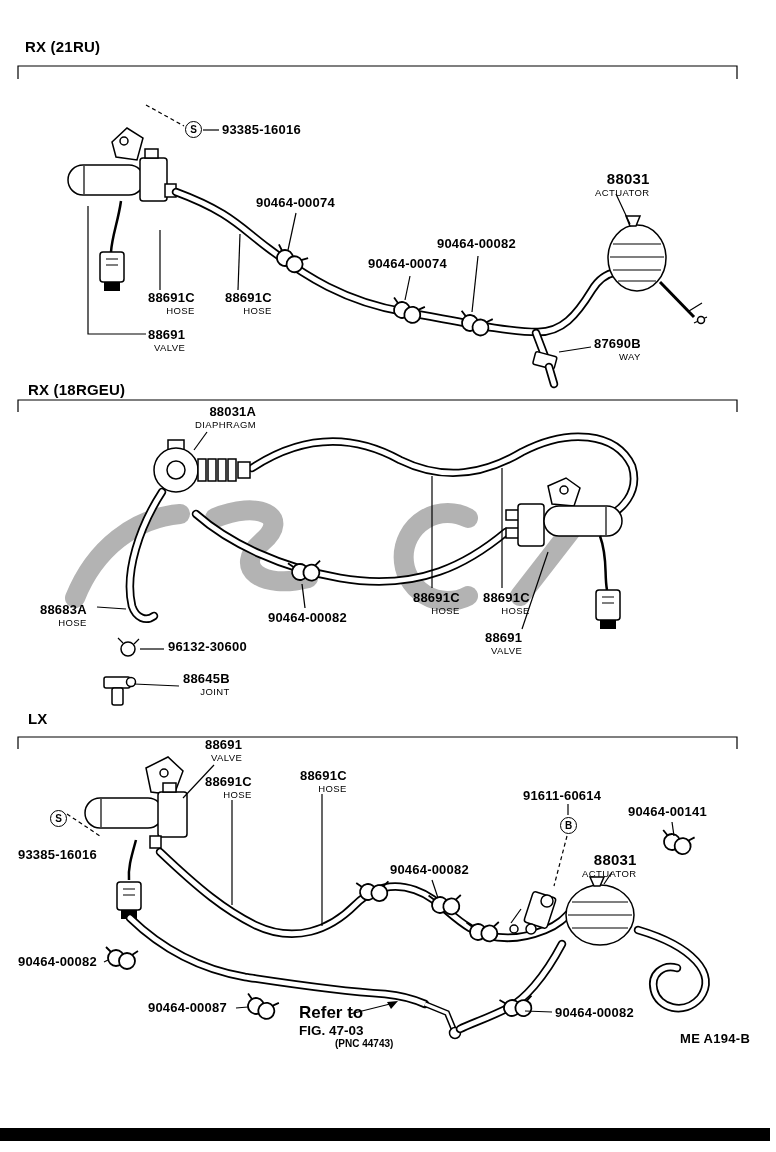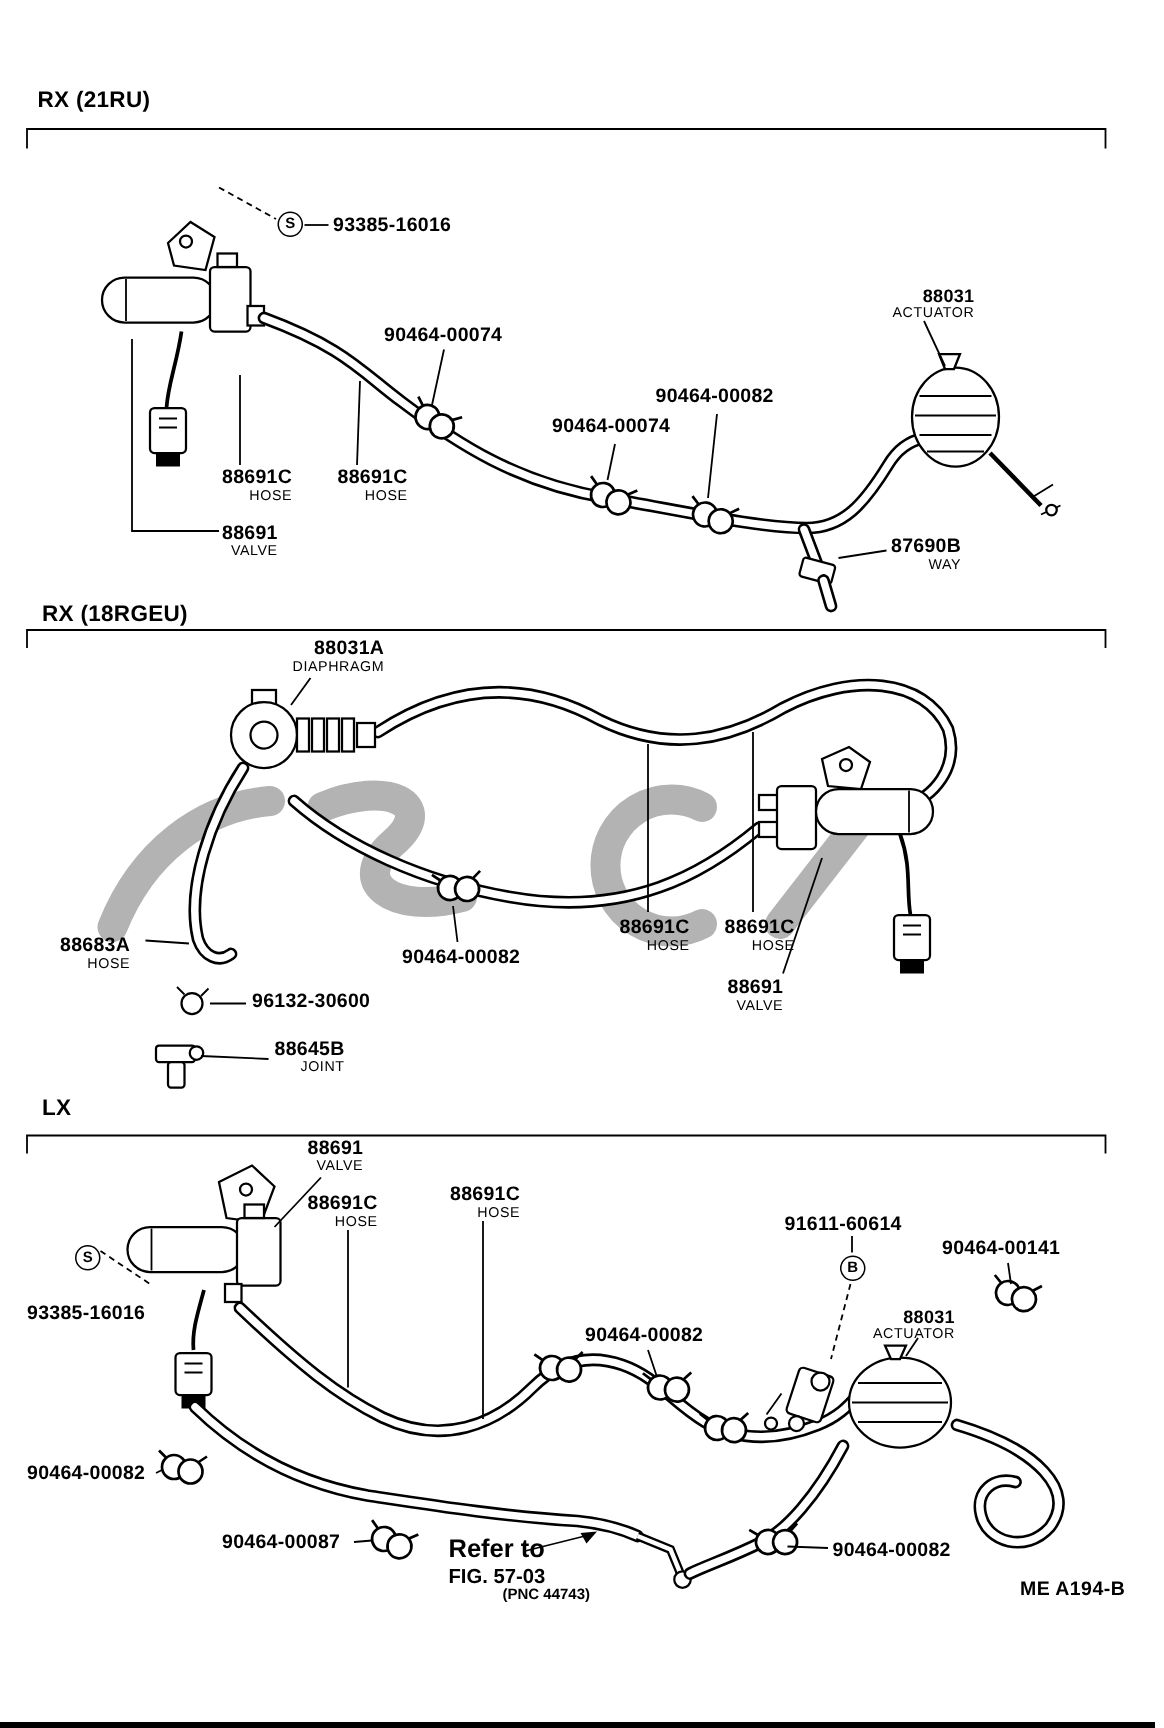--- a/index.html
+++ b/index.html
@@ -1,29 +1,29 @@
 <!DOCTYPE html>
 <html><head>
 <meta charset="utf-8">
 <style>
   * { margin:0; padding:0; box-sizing:border-box; }
   html,body { width:776px; height:1152px; background:#ffffff; }
   body { position:relative; overflow:hidden; font-family:"Liberation Sans", sans-serif; color:#000; }
-  .page { position:absolute; inset:0;margin-top:20px; }
+  .page { position:absolute; inset:0; }
   svg.art { position:absolute; left:0; top:0; }
   .ln   { stroke:#000; stroke-width:1.2; fill:none; }
   .dash { stroke-dasharray:4 3; }
   .comp { fill:#fff; stroke:#000; stroke-width:1.5; }
   .hose-o { fill:none; stroke:#000; stroke-width:8.5; stroke-linecap:round; }
   .hose-i { fill:none; stroke:#fff; stroke-width:5;   stroke-linecap:round; }
   .wire { fill:none; stroke:#000; stroke-width:2.5; }
   .sec-title { position:absolute; font-weight:bold; font-size:15px; letter-spacing:0.2px; }
   .plabel { position:absolute; font-weight:bold; line-height:1.12; white-space:nowrap;text-align:right; }
   .pnum   { font-size:13px; font-weight:bold; letter-spacing:0.2px; }
-  .pnum-lg{ font-size:12px; }
+  .pnum-lg{ font-size:15px; }
   .pname  { font-size:9.5px; font-weight:normal; letter-spacing:0.4px; }
   .csym { position:absolute; width:17px; height:17px; border:1.6px solid #000; border-radius:50%;
           display:flex; align-items:center; justify-content:center;
           font-size:10px; font-weight:bold; background:#fff; }
   .refer-block { position:absolute; font-weight:bold; line-height:1.15; white-space:nowrap; }
   .refer-l1 { font-size:17px; } .refer-l2 { font-size:13.5px; } .refer-l3 { font-size:10px;padding-left:36px; }
   .footer-code { position:absolute; font-weight:bold; font-size:13px; letter-spacing:0.3px; }
 </style>
 </head>
 <body>
@@ -344,21 +344,21 @@
 </div>
 <div class="plabel" style="left:18px; top:955px;">
   <div class="pnum">90464-00082</div>
 </div>
 <div class="plabel" style="left:148px; top:1001px;">
   <div class="pnum">90464-00087</div>
 </div>
 
 <div class="refer-block" style="left:299px; top:1003px;">
   <div class="refer-l1">Refer to</div>
-  <div class="refer-l2">FIG. 57-03</div>
+  <div class="refer-l2">FIG. 47-03</div>
   <div class="refer-l3">(PNC 44743)</div>
 </div>
 
 <div class="plabel" style="left:555px; top:1006px;">
   <div class="pnum">90464-00082</div>
 </div>
 
 <div class="footer-code" style="left:680px; top:1031px;">ME A194-B</div>
 
 </div>

